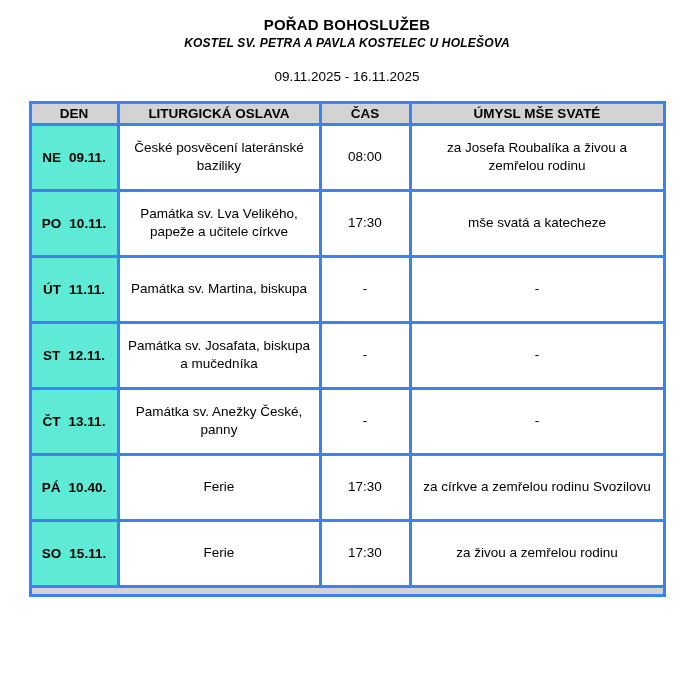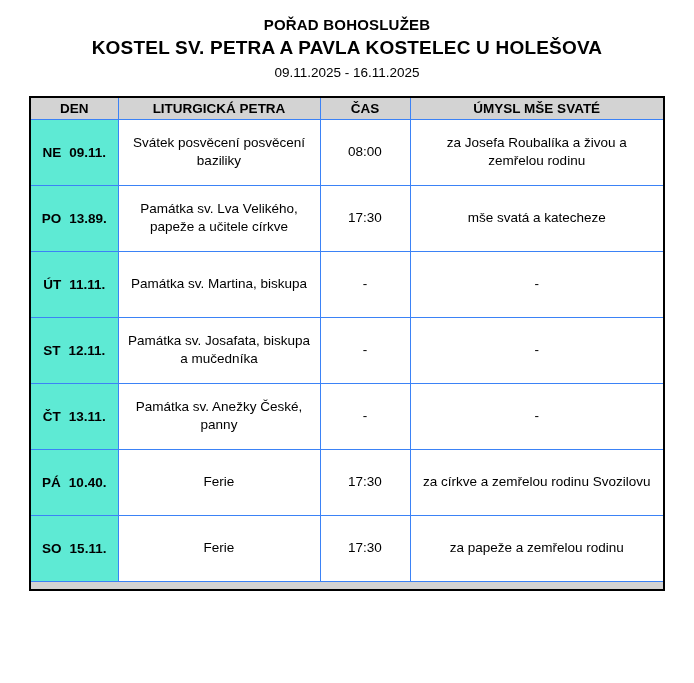--- a/index.html
+++ b/index.html
@@ -21,39 +21,40 @@
   .doc-header {
     text-align: center;
     line-height: 1.35;
   }
   .doc-title {
     font-size: 15px;
     font-weight: bold;
     letter-spacing: 0.2px;
   }
   .doc-subtitle {
-    font-size: 19px;
+    font-size: 12px;
     font-weight: bold;
     letter-spacing: 0.2px;
+    font-style: italic;
   }
   .doc-daterange {
     font-size: 13.5px;
     font-weight: normal;
-    margin-top: 3px;
+    margin-top: 17px;
   }
   table.schedule {
     border-collapse: collapse;
     margin: 14px auto 0 auto;
     width: 634px;
     table-layout: fixed;
     border: 2px solid #000000;
   }
   table.schedule th,
   table.schedule td {
-    border: 1px solid #3b82f6;
+    border: 3px solid #3b82f6;
     text-align: center;
     vertical-align: middle;
     font-size: 13.5px;
     padding: 3px 8px;
     box-sizing: border-box;
     overflow: hidden;
   }
   table.schedule thead th {
     background: #d3d3d3;
     font-weight: bold;
@@ -98,34 +99,34 @@
   <table class="schedule">
     <colgroup>
       <col style="width:88px">
       <col style="width:202px">
       <col style="width:90px">
       <col style="width:254px">
     </colgroup>
     <thead>
       <tr>
         <th>DEN</th>
-        <th>LITURGICKÁ PETRA</th>
+        <th>LITURGICKÁ OSLAVA</th>
         <th>ČAS</th>
         <th>ÚMYSL MŠE SVATÉ</th>
       </tr>
     </thead>
     <tbody>
       <tr>
         <td class="day-cell"><span class="day-abbr">NE</span><span>09.11.</span></td>
-        <td class="celebration-cell">Svátek posvěcení posvěcení baziliky</td>
+        <td class="celebration-cell">České posvěcení lateránské baziliky</td>
         <td class="time-cell">08:00</td>
         <td class="intention-cell">za Josefa Roubalíka a živou a zemřelou rodinu</td>
       </tr>
       <tr>
-        <td class="day-cell"><span class="day-abbr">PO</span><span>13.89.</span></td>
+        <td class="day-cell"><span class="day-abbr">PO</span><span>10.11.</span></td>
         <td class="celebration-cell">Památka sv. Lva Velikého, papeže a učitele církve</td>
         <td class="time-cell">17:30</td>
         <td class="intention-cell">mše svatá a katecheze</td>
       </tr>
       <tr>
         <td class="day-cell"><span class="day-abbr">ÚT</span><span>11.11.</span></td>
         <td class="celebration-cell">Památka sv. Martina, biskupa</td>
         <td class="time-cell">-</td>
         <td class="intention-cell">-</td>
       </tr>
@@ -144,21 +145,21 @@
       <tr>
         <td class="day-cell"><span class="day-abbr">PÁ</span><span>10.40.</span></td>
         <td class="celebration-cell">Ferie</td>
         <td class="time-cell">17:30</td>
         <td class="intention-cell">za církve a zemřelou rodinu Svozilovu</td>
       </tr>
       <tr>
         <td class="day-cell"><span class="day-abbr">SO</span><span>15.11.</span></td>
         <td class="celebration-cell">Ferie</td>
         <td class="time-cell">17:30</td>
-        <td class="intention-cell">za papeže a zemřelou rodinu</td>
+        <td class="intention-cell">za živou a zemřelou rodinu</td>
       </tr>
     </tbody>
     <tfoot>
       <tr>
         <td class="footer-strip" colspan="4"></td>
       </tr>
     </tfoot>
   </table>
 
 </div>

